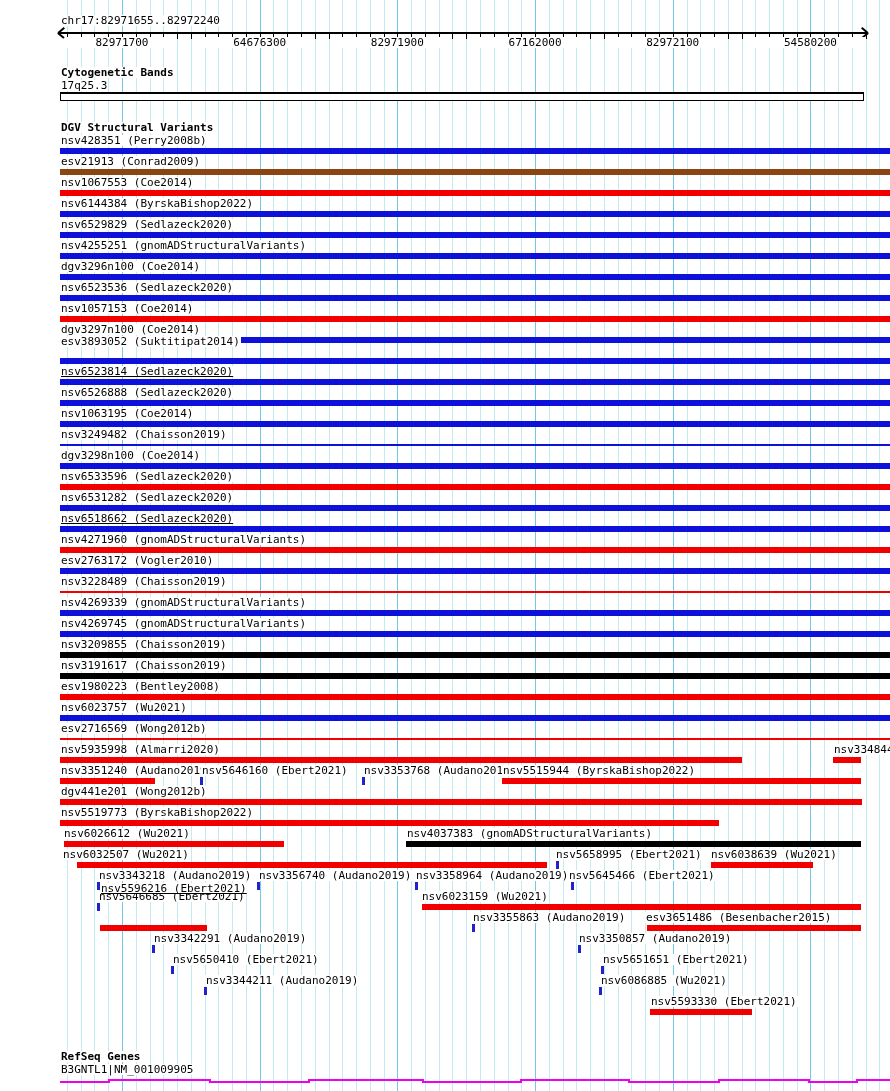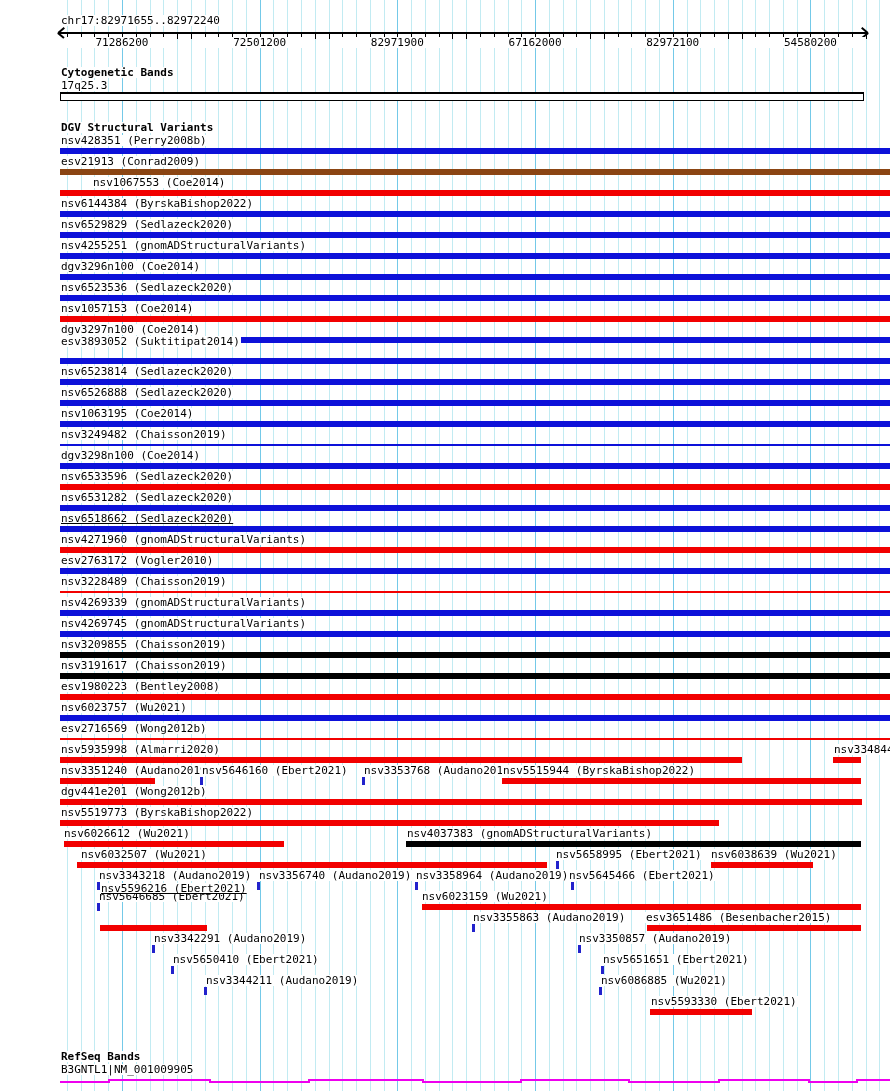--- a/index.html
+++ b/index.html
@@ -142,58 +142,58 @@
       <div class="ruler-part" style="left: 741.615px; top: 33px; width: 1px; height: 6px;"></div>
       <div class="ruler-part" style="left: 755.385px; top: 33px; width: 1px; height: 6px;"></div>
       <div class="ruler-part" style="left: 769.155px; top: 33px; width: 1px; height: 6px;"></div>
       <div class="ruler-part" style="left: 782.925px; top: 33px; width: 1px; height: 6px;"></div>
       <div class="ruler-part" style="left: 796.695px; top: 33px; width: 1px; height: 6px;"></div>
       <div class="ruler-part" style="left: 810.465px; top: 33px; width: 1px; height: 8px;"></div>
       <div class="ruler-part" style="left: 824.235px; top: 33px; width: 1px; height: 6px;"></div>
       <div class="ruler-part" style="left: 838.005px; top: 33px; width: 1px; height: 6px;"></div>
       <div class="ruler-part" style="left: 851.775px; top: 33px; width: 1px; height: 6px;"></div>
       <div class="ruler-part" style="left: 865.545px; top: 33px; width: 1px; height: 6px;"></div>
-      <div class="ticklabel" style="left: 66.965px; top: 37px;">71286200</div>
-      <div class="ticklabel" style="left: 204.665px; top: 37px;">72501200</div>
+      <div class="ticklabel" style="left: 66.965px; top: 37px;">82971700</div>
+      <div class="ticklabel" style="left: 204.665px; top: 37px;">64676300</div>
       <div class="ticklabel" style="left: 342.365px; top: 37px;">82971900</div>
       <div class="ticklabel" style="left: 480.065px; top: 37px;">67162000</div>
       <div class="ticklabel" style="left: 617.765px; top: 37px;">82972100</div>
       <div class="ticklabel" style="left: 755.465px; top: 37px;">54580200</div>
     </div>
 
   <div class="glabel hdr" style="left:60px;top:67px;">Cytogenetic Bands</div>
   <div class="glabel" style="left:60px;top:80px;">17q25.3</div>
   <div id="cytoband" class="bandrect" style="left: 60px; top: 92px; width: 802px; height: 6px;"></div>
 
   <div class="glabel hdr" style="left:60px;top:122px;">DGV Structural Variants</div>
   <div id="dgv-layer">
       <div class="shape" style="left: 60px; top: 148px; width: 830px; height: 6px; background: rgb(13, 17, 217);"></div>
       <div class="glabel" style="left: 60px; top: 135px;">nsv428351 (Perry2008b)</div>
       <div class="shape" style="left: 60px; top: 169px; width: 830px; height: 6px; background: rgb(139, 69, 19);"></div>
       <div class="glabel" style="left: 60px; top: 156px;">esv21913 (Conrad2009)</div>
       <div class="shape" style="left: 60px; top: 190px; width: 830px; height: 6px; background: rgb(242, 0, 0);"></div>
-      <div class="glabel" style="left: 60px; top: 177px; margin-left: 32px;">nsv1067553 (Coe2014)</div>
+      <div class="glabel" style="left: 60px; top: 177px;">nsv1067553 (Coe2014)</div>
       <div class="shape" style="left: 60px; top: 211px; width: 830px; height: 6px; background: rgb(13, 17, 217);"></div>
       <div class="glabel" style="left: 60px; top: 198px;">nsv6144384 (ByrskaBishop2022)</div>
       <div class="shape" style="left: 60px; top: 232px; width: 830px; height: 6px; background: rgb(13, 17, 217);"></div>
       <div class="glabel" style="left: 60px; top: 219px;">nsv6529829 (Sedlazeck2020)</div>
       <div class="shape" style="left: 60px; top: 253px; width: 830px; height: 6px; background: rgb(13, 17, 217);"></div>
       <div class="glabel" style="left: 60px; top: 240px;">nsv4255251 (gnomADStructuralVariants)</div>
       <div class="shape" style="left: 60px; top: 274px; width: 830px; height: 6px; background: rgb(13, 17, 217);"></div>
       <div class="glabel" style="left: 60px; top: 261px;">dgv3296n100 (Coe2014)</div>
       <div class="shape" style="left: 60px; top: 295px; width: 830px; height: 6px; background: rgb(13, 17, 217);"></div>
       <div class="glabel" style="left: 60px; top: 282px;">nsv6523536 (Sedlazeck2020)</div>
       <div class="shape" style="left: 60px; top: 316px; width: 830px; height: 6px; background: rgb(242, 0, 0);"></div>
       <div class="glabel" style="left: 60px; top: 303px;">nsv1057153 (Coe2014)</div>
       <div class="shape" style="left: 60px; top: 337px; width: 830px; height: 6px; background: rgb(13, 17, 217);"></div>
       <div class="glabel" style="left: 60px; top: 324px;">dgv3297n100 (Coe2014)</div>
       <div class="shape" style="left: 60px; top: 358px; width: 830px; height: 6px; background: rgb(13, 17, 217);"></div>
       <div class="glabel" style="left: 60px; top: 336px;">esv3893052 (Suktitipat2014)</div>
       <div class="shape" style="left: 60px; top: 379px; width: 830px; height: 6px; background: rgb(13, 17, 217);"></div>
-      <div class="glabel" style="left: 60px; top: 366px;">nsv6523814 (Sedlazeck2020)</div>
+      <div class="glabel" style="left: 60px; top: 366px; text-decoration: underline;">nsv6523814 (Sedlazeck2020)</div>
       <div class="shape" style="left: 60px; top: 400px; width: 830px; height: 6px; background: rgb(13, 17, 217);"></div>
       <div class="glabel" style="left: 60px; top: 387px;">nsv6526888 (Sedlazeck2020)</div>
       <div class="shape" style="left: 60px; top: 421px; width: 830px; height: 6px; background: rgb(13, 17, 217);"></div>
       <div class="glabel" style="left: 60px; top: 408px;">nsv1063195 (Coe2014)</div>
       <div class="shape" style="left: 60px; top: 444px; width: 830px; height: 2px; background: rgb(13, 17, 217);"></div>
       <div class="glabel" style="left: 60px; top: 429px;">nsv3249482 (Chaisson2019)</div>
       <div class="shape" style="left: 60px; top: 463px; width: 830px; height: 6px; background: rgb(13, 17, 217);"></div>
       <div class="glabel" style="left: 60px; top: 450px;">dgv3298n100 (Coe2014)</div>
       <div class="shape" style="left: 60px; top: 484px; width: 830px; height: 6px; background: rgb(242, 0, 0);"></div>
       <div class="glabel" style="left: 60px; top: 471px;">nsv6533596 (Sedlazeck2020)</div>
@@ -235,21 +235,21 @@
       <div class="glabel" style="left: 502px; top: 765px;">nsv5515944 (ByrskaBishop2022)</div>
       <div class="shape" style="left: 60px; top: 799px; width: 802px; height: 6px; background: rgb(242, 0, 0);"></div>
       <div class="glabel" style="left: 60px; top: 786px;">dgv441e201 (Wong2012b)</div>
       <div class="shape" style="left: 60px; top: 820px; width: 659px; height: 6px; background: rgb(242, 0, 0);"></div>
       <div class="glabel" style="left: 60px; top: 807px;">nsv5519773 (ByrskaBishop2022)</div>
       <div class="shape" style="left: 64px; top: 841px; width: 220px; height: 6px; background: rgb(242, 0, 0);"></div>
       <div class="glabel" style="left: 63px; top: 828px;">nsv6026612 (Wu2021)</div>
       <div class="shape" style="left: 406px; top: 841px; width: 455px; height: 6px; background: rgb(0, 0, 0);"></div>
       <div class="glabel" style="left: 406px; top: 828px;">nsv4037383 (gnomADStructuralVariants)</div>
       <div class="shape" style="left: 77px; top: 862px; width: 470px; height: 6px; background: rgb(242, 0, 0);"></div>
-      <div class="glabel" style="left: 80px; top: 849px;">nsv6032507 (Wu2021)</div>
+      <div class="glabel" style="left: 62px; top: 849px;">nsv6032507 (Wu2021)</div>
       <div class="shape" style="left: 556px; top: 861px; width: 3px; height: 8px; background: rgb(34, 34, 204);"></div>
       <div class="glabel" style="left: 555px; top: 849px;">nsv5658995 (Ebert2021)</div>
       <div class="shape" style="left: 711px; top: 862px; width: 102px; height: 6px; background: rgb(242, 0, 0);"></div>
       <div class="glabel" style="left: 710px; top: 849px;">nsv6038639 (Wu2021)</div>
       <div class="shape" style="left: 97px; top: 882px; width: 3px; height: 8px; background: rgb(34, 34, 204);"></div>
       <div class="glabel" style="left: 98px; top: 870px;">nsv3343218 (Audano2019)</div>
       <div class="shape" style="left: 257px; top: 882px; width: 3px; height: 8px; background: rgb(34, 34, 204);"></div>
       <div class="glabel" style="left: 258px; top: 870px;">nsv3356740 (Audano2019)</div>
       <div class="shape" style="left: 415px; top: 882px; width: 3px; height: 8px; background: rgb(34, 34, 204);"></div>
       <div class="glabel" style="left: 415px; top: 870px;">nsv3358964 (Audano2019)</div>
@@ -274,21 +274,21 @@
       <div class="shape" style="left: 601px; top: 966px; width: 3px; height: 8px; background: rgb(34, 34, 204);"></div>
       <div class="glabel" style="left: 602px; top: 954px;">nsv5651651 (Ebert2021)</div>
       <div class="shape" style="left: 204px; top: 987px; width: 3px; height: 8px; background: rgb(34, 34, 204);"></div>
       <div class="glabel" style="left: 205px; top: 975px;">nsv3344211 (Audano2019)</div>
       <div class="shape" style="left: 599px; top: 987px; width: 3px; height: 8px; background: rgb(34, 34, 204);"></div>
       <div class="glabel" style="left: 600px; top: 975px;">nsv6086885 (Wu2021)</div>
       <div class="shape" style="left: 650px; top: 1009px; width: 102px; height: 6px; background: rgb(242, 0, 0);"></div>
       <div class="glabel" style="left: 650px; top: 996px;">nsv5593330 (Ebert2021)</div>
     </div>
 
-  <div class="glabel hdr" style="left:60px;top:1051px;">RefSeq Bands</div>
+  <div class="glabel hdr" style="left:60px;top:1051px;">RefSeq Genes</div>
   <div class="glabel" style="left:60px;top:1064px;">B3GNTL1|NM_001009905</div>
   <div id="gene-layer">
       <div class="shape" style="left: 60px; top: 1081px; width: 48px; height: 2px; background: rgb(238, 0, 238);"></div>
       <div class="shape" style="left: 108px; top: 1079px; width: 101px; height: 2px; background: rgb(238, 0, 238);"></div>
       <div class="shape" style="left: 108px; top: 1079px; width: 2px; height: 4px; background: rgb(238, 0, 238);"></div>
       <div class="shape" style="left: 209px; top: 1081px; width: 99px; height: 2px; background: rgb(238, 0, 238);"></div>
       <div class="shape" style="left: 209px; top: 1079px; width: 2px; height: 4px; background: rgb(238, 0, 238);"></div>
       <div class="shape" style="left: 308px; top: 1079px; width: 114px; height: 2px; background: rgb(238, 0, 238);"></div>
       <div class="shape" style="left: 308px; top: 1079px; width: 2px; height: 4px; background: rgb(238, 0, 238);"></div>
       <div class="shape" style="left: 422px; top: 1081px; width: 98px; height: 2px; background: rgb(238, 0, 238);"></div>

